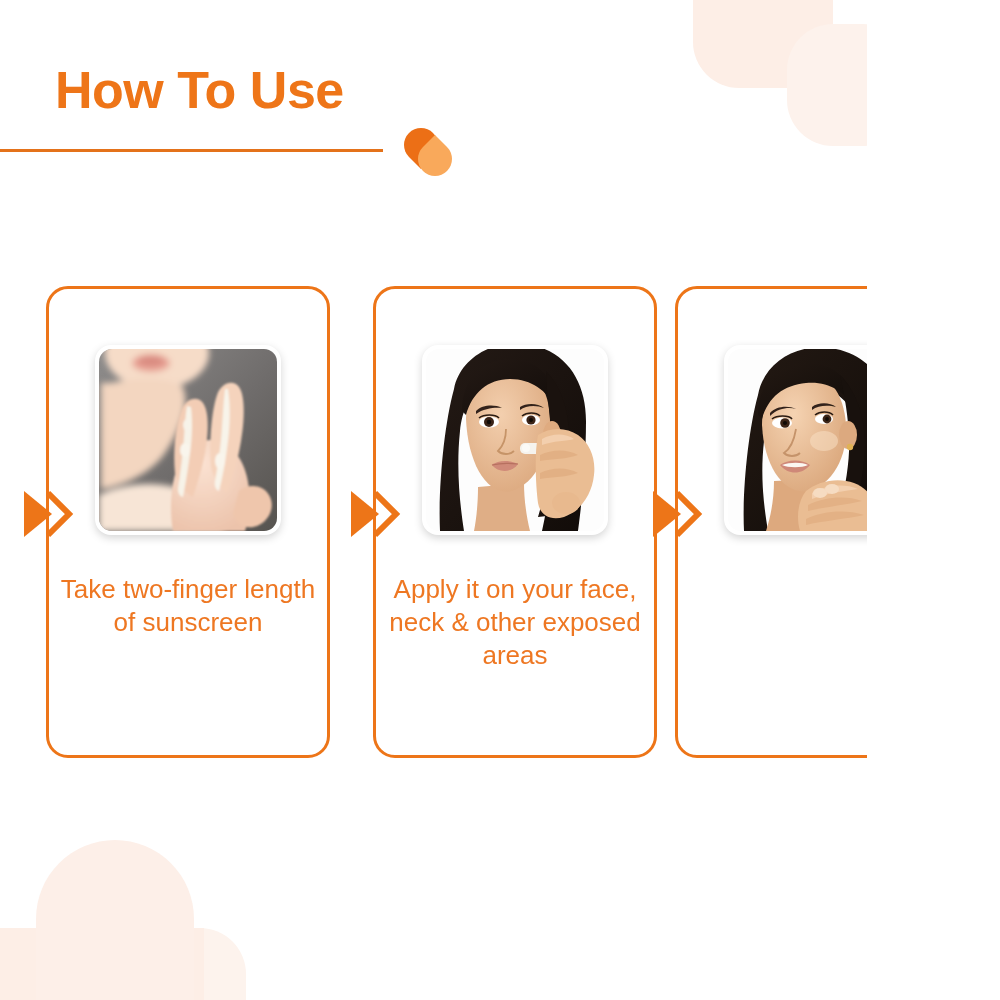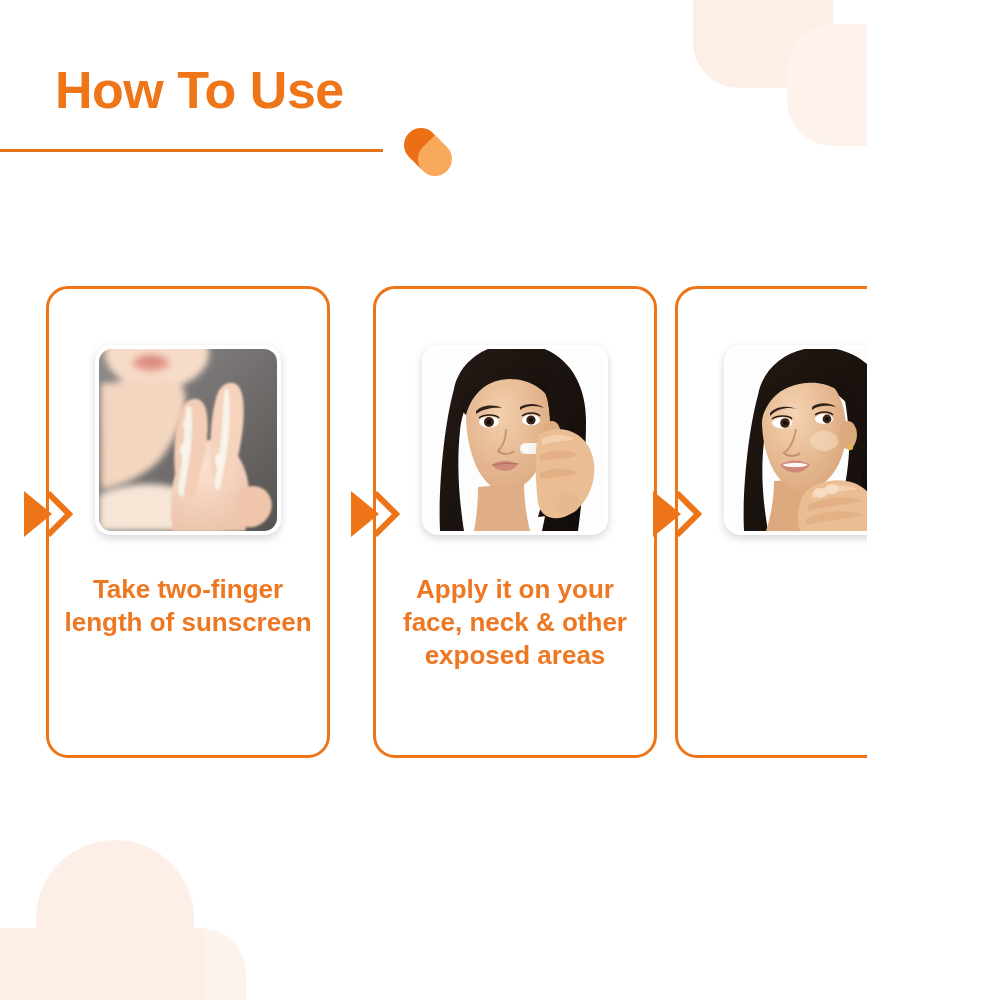--- a/index.html
+++ b/index.html
@@ -156,21 +156,20 @@
   .caption {
     position: absolute;
     left: 8px;
     right: 8px;
     top: 284px;
     text-align: center;
     font-size: 26px;
     line-height: 33px;
     color: #EE7722;
     font-family: "Liberation Sans", sans-serif;
-    font-weight: bold;
   }
 </style>
 </head>
 <body>
 
 <div class="page">
 
   <div class="deco deco-tr-1"></div>
   <div class="deco deco-tr-2"></div>
   <div class="deco deco-bl-band"></div>

